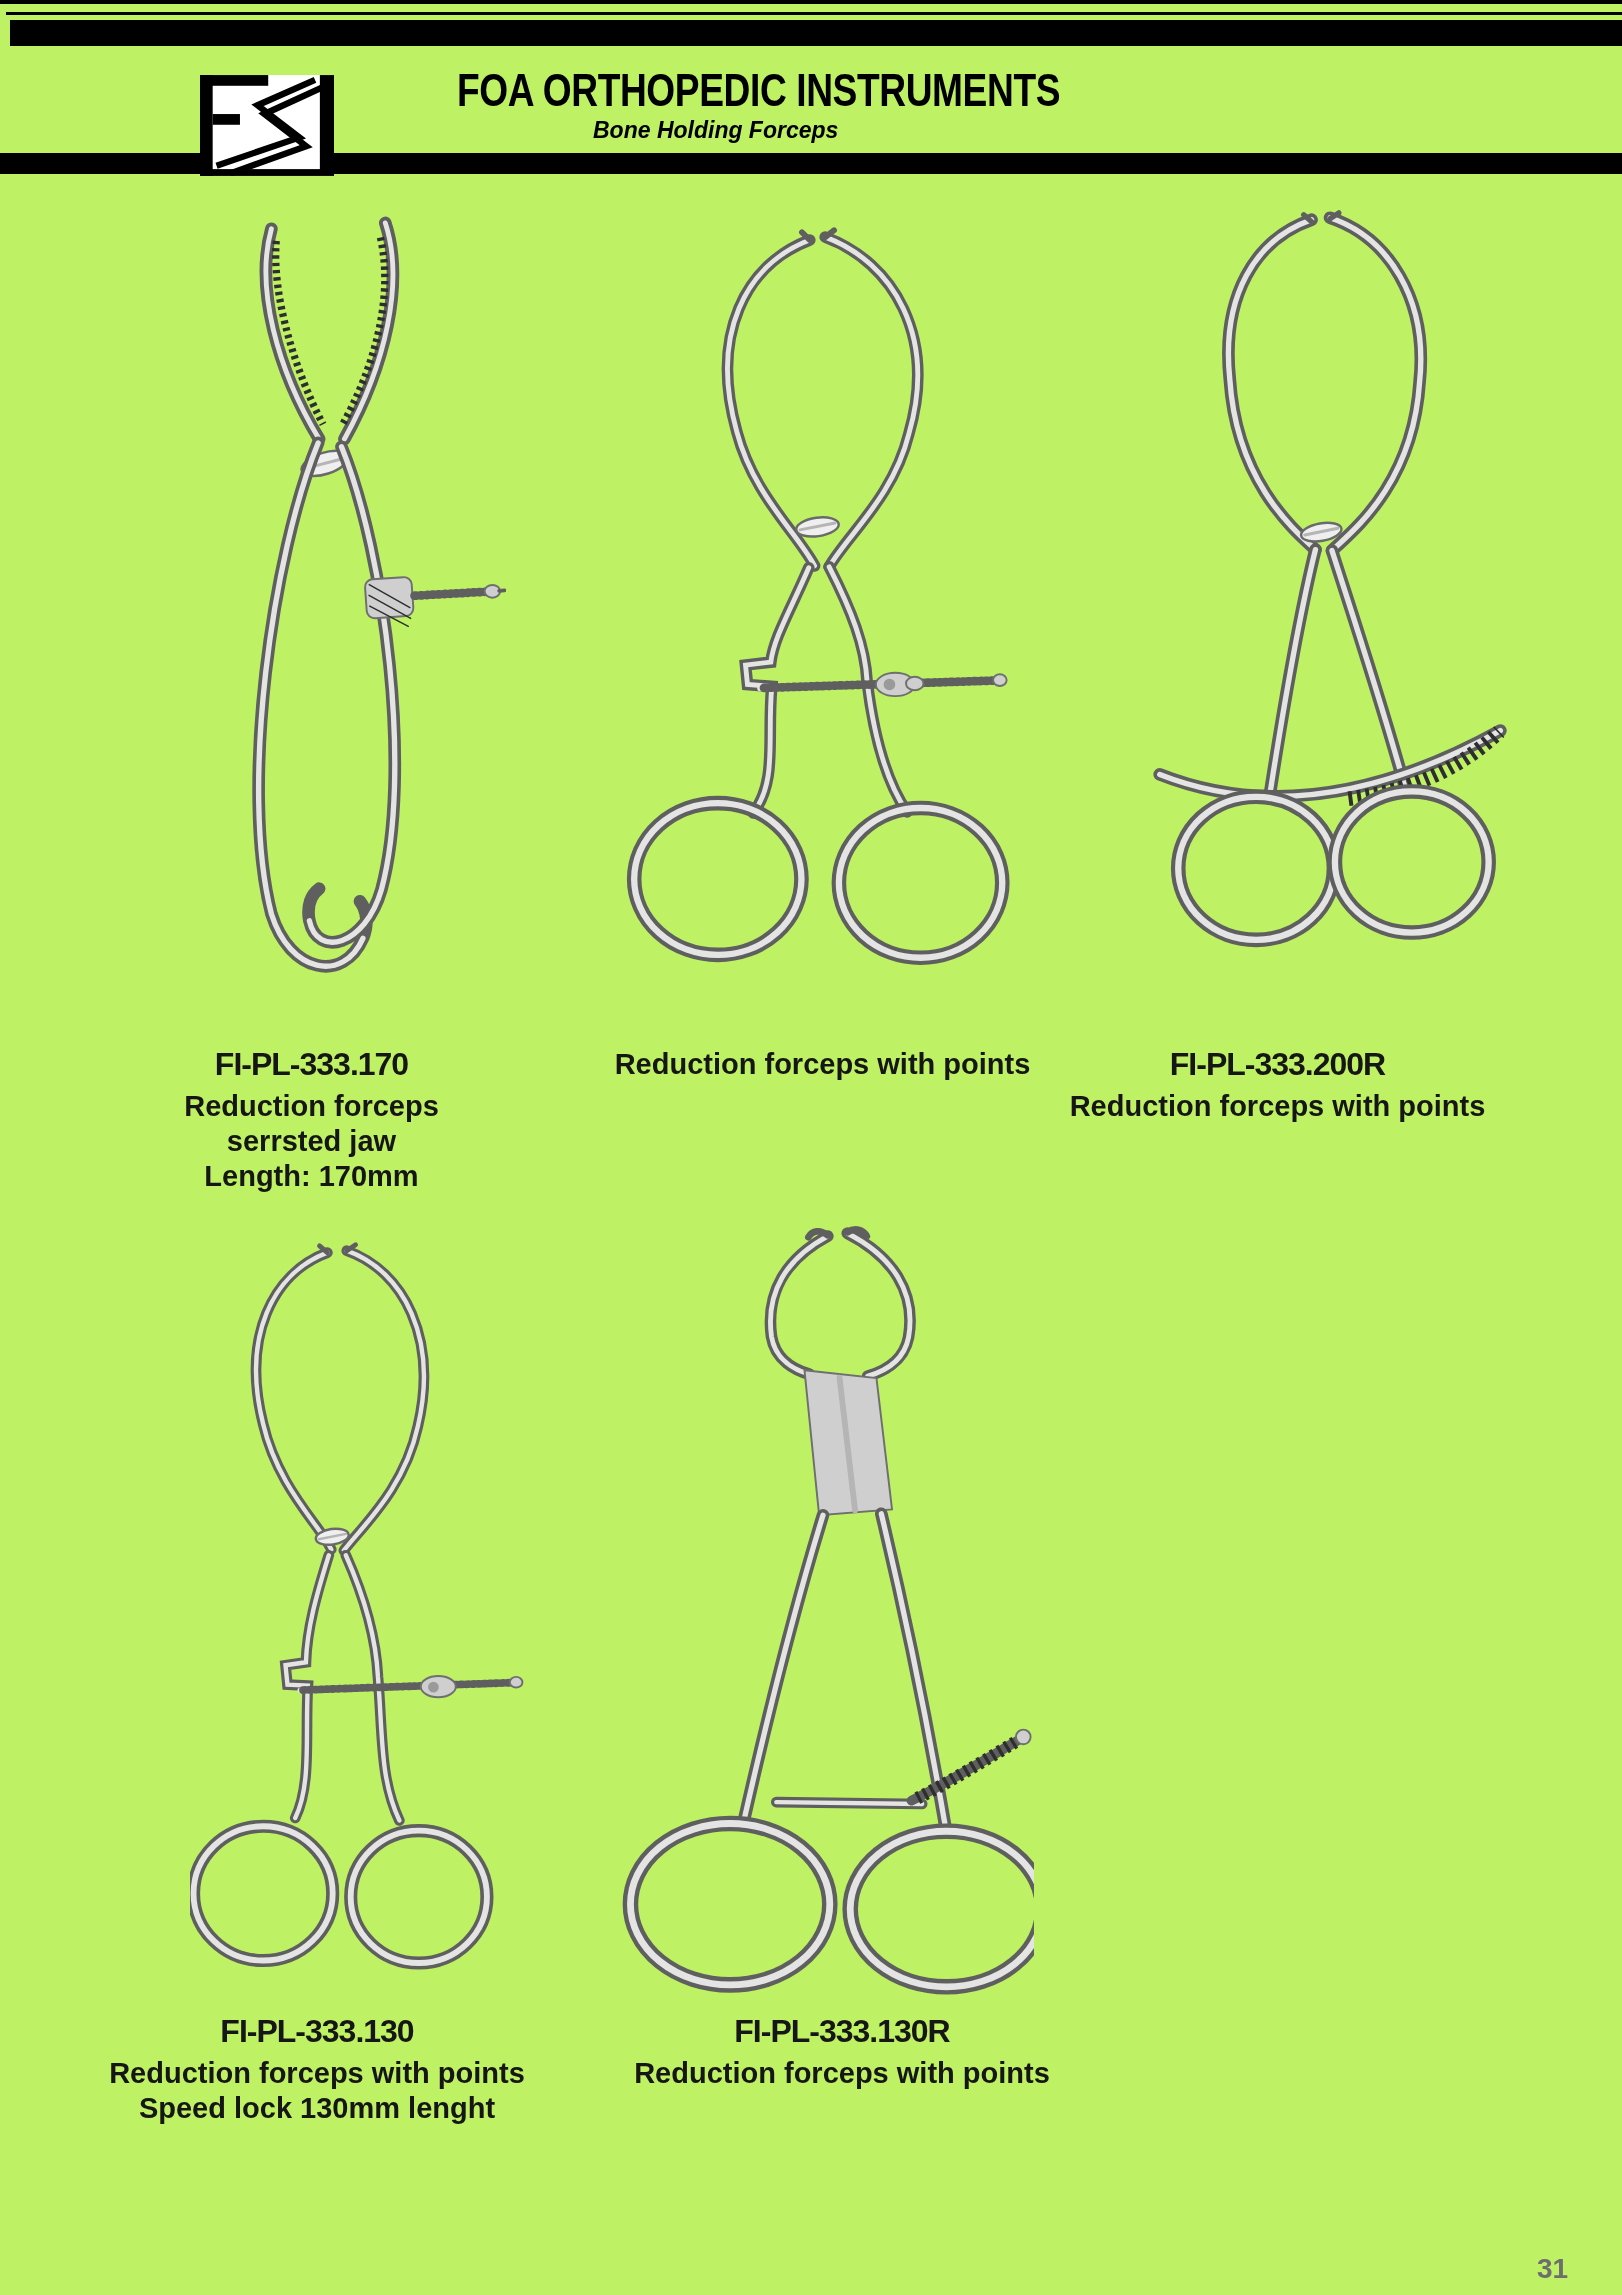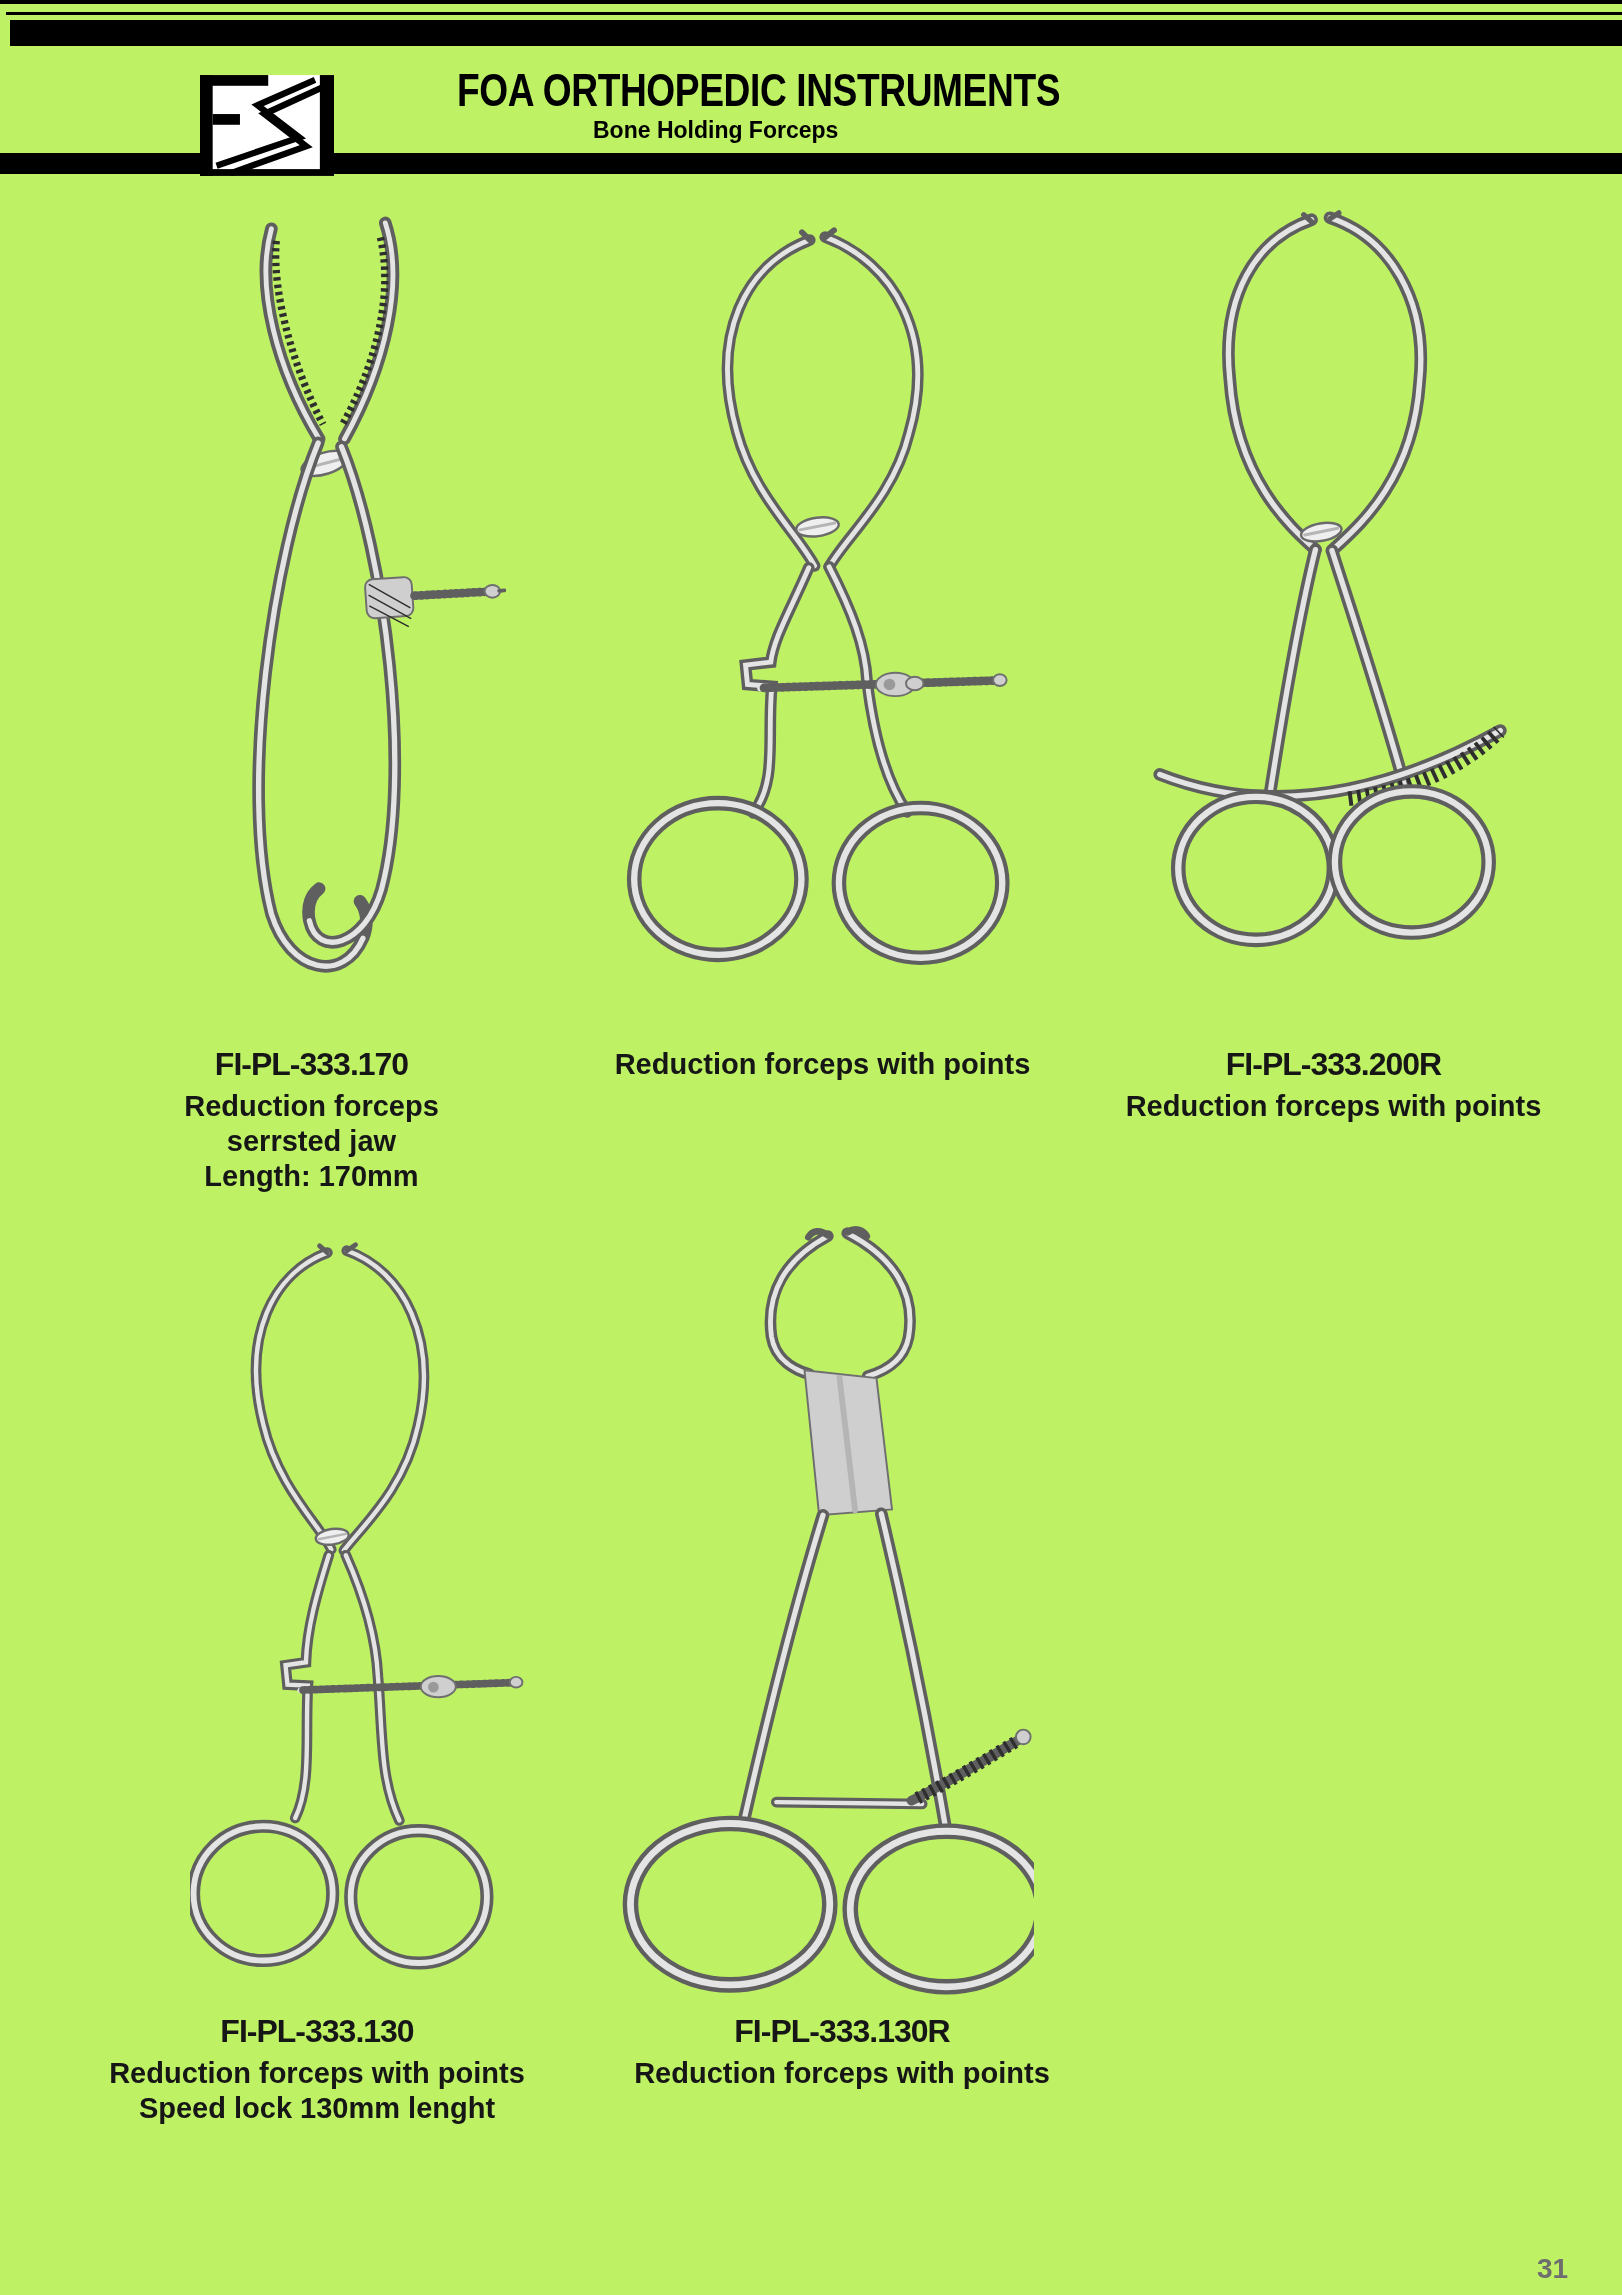--- a/index.html
+++ b/index.html
@@ -1,21 +1,21 @@
 <!DOCTYPE html>
 <html style="font-size:7.8px"><head>
 <meta charset="utf-8">
 <style>
   html,body{margin:0;padding:0;background:#ffffff;}
   .page{position:relative;width:1622px;height:2295px;background:#bef264;
         font-family:"Liberation Sans",sans-serif;overflow:hidden;}
   .bar{position:absolute;background:#000;}
   .title{position:absolute;left:457px;top:62px;font-size:47px;font-weight:bold;color:#000;
          white-space:nowrap;transform:scaleX(.79);transform-origin:left top;letter-spacing:-0.5px;}
-  .subtitle{position:absolute;left:593px;top:117px;font-size:23px;font-weight:bold;color:#000;white-space:nowrap;}
+  .subtitle{position:absolute;left:593px;top:117px;font-size:23px;font-weight:bold;color:#000;white-space:nowrap;font-style:italic;}
   .logo{position:absolute;left:200px;top:75px;width:134px;height:101px;z-index:3;}
   .pimg{position:absolute;}
   .ptext{position:absolute;text-align:center;color:#161616;font-weight:bold;}
   .pcode{font-size:32px;line-height:34px;margin-bottom:7.8px;letter-spacing:-1px;white-space:nowrap;text-align:center;}
   .pdesc{font-size:29px;line-height:35px;white-space:nowrap;}
   .pagenum{position:absolute;left:1504px;top:2253px;width:97px;text-align:center;
            font-size:28px;font-weight:bold;color:#6e6e6e;}
   
   .sd{stroke:#5f5f5f;fill:none;stroke-linecap:round;}
   .sl{stroke:#e4e4e4;fill:none;stroke-linecap:round;}
@@ -184,21 +184,21 @@
     <div class="pcode">FI-PL-333.170</div>
     <div class="pdesc">Reduction forceps</div>
     <div class="pdesc">serrsted jaw</div>
     <div class="pdesc">Length: 170mm</div>
   </div>
 
   <div class="ptext" style="left:589px;top:1047px;width:467px">
     <div class="pdesc">Reduction forceps with points</div>
   </div>
 
-  <div class="ptext" style="left:1100px;top:1047px;width:467px">
+  <div class="ptext" style="left:1044px;top:1047px;width:467px">
     <div class="pcode">FI-PL-333.200R</div>
     <div class="pdesc">Reduction forceps with points</div>
   </div>
 
   <div class="ptext" style="left:93px;top:2014px;width:448px">
     <div class="pcode">FI-PL-333.130</div>
     <div class="pdesc">Reduction forceps with points</div>
     <div class="pdesc">Speed lock 130mm lenght</div>
   </div>
 

